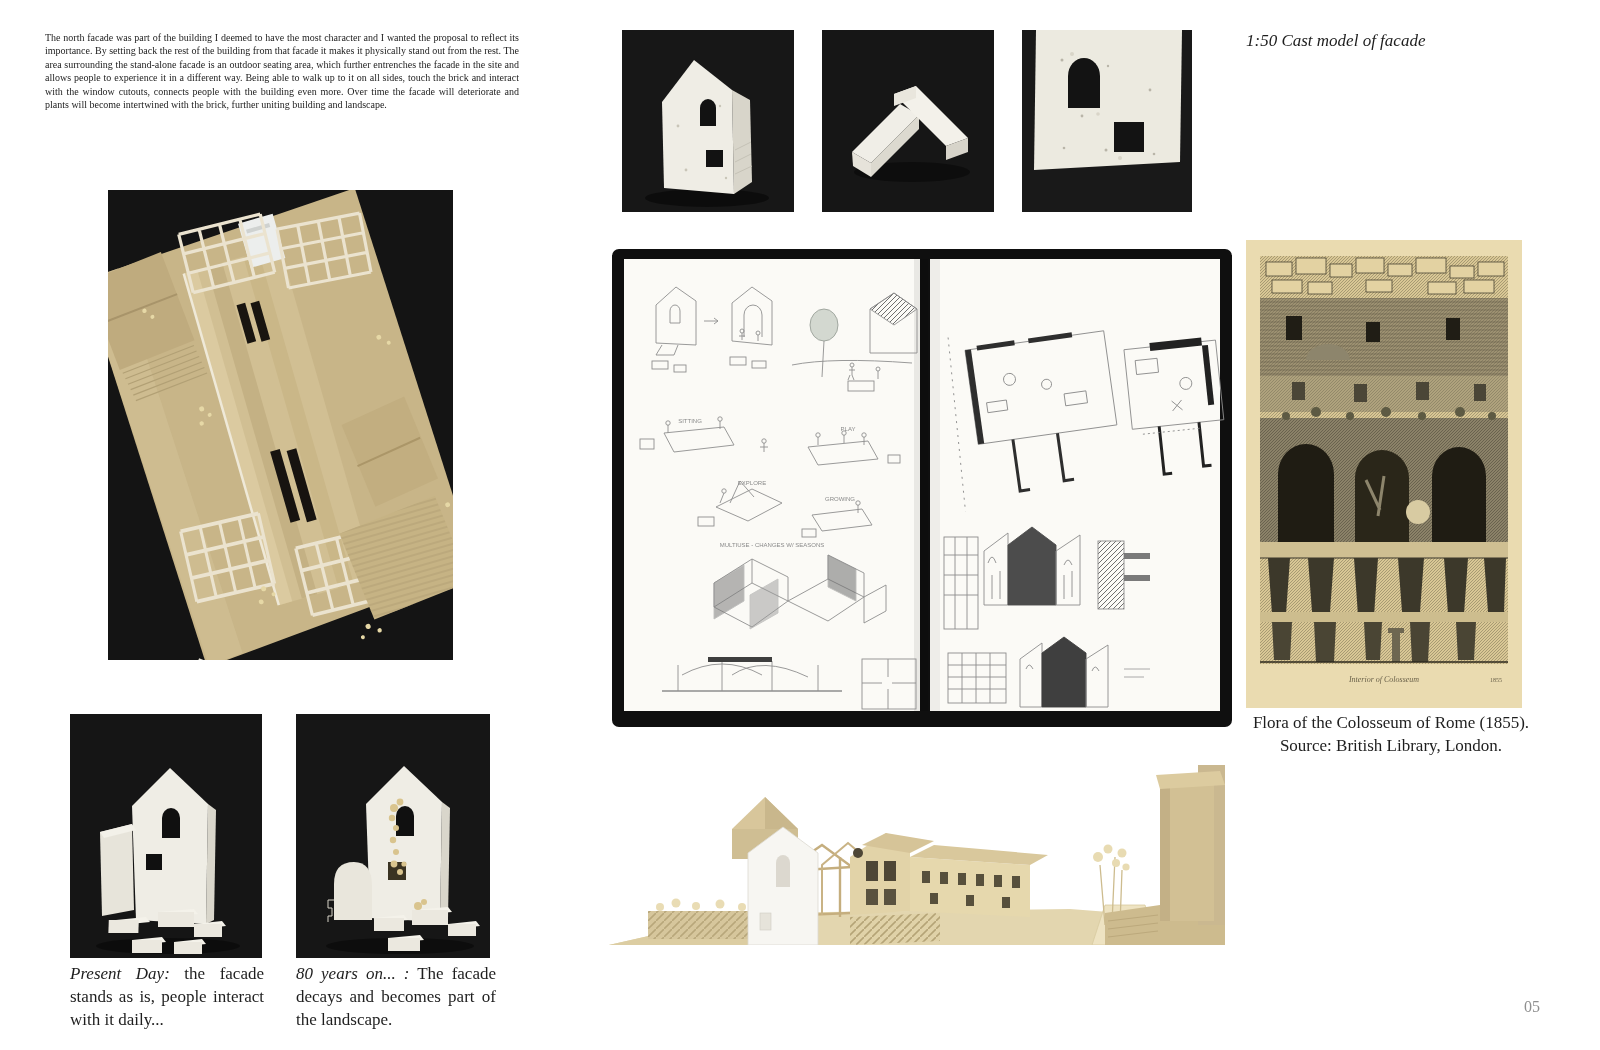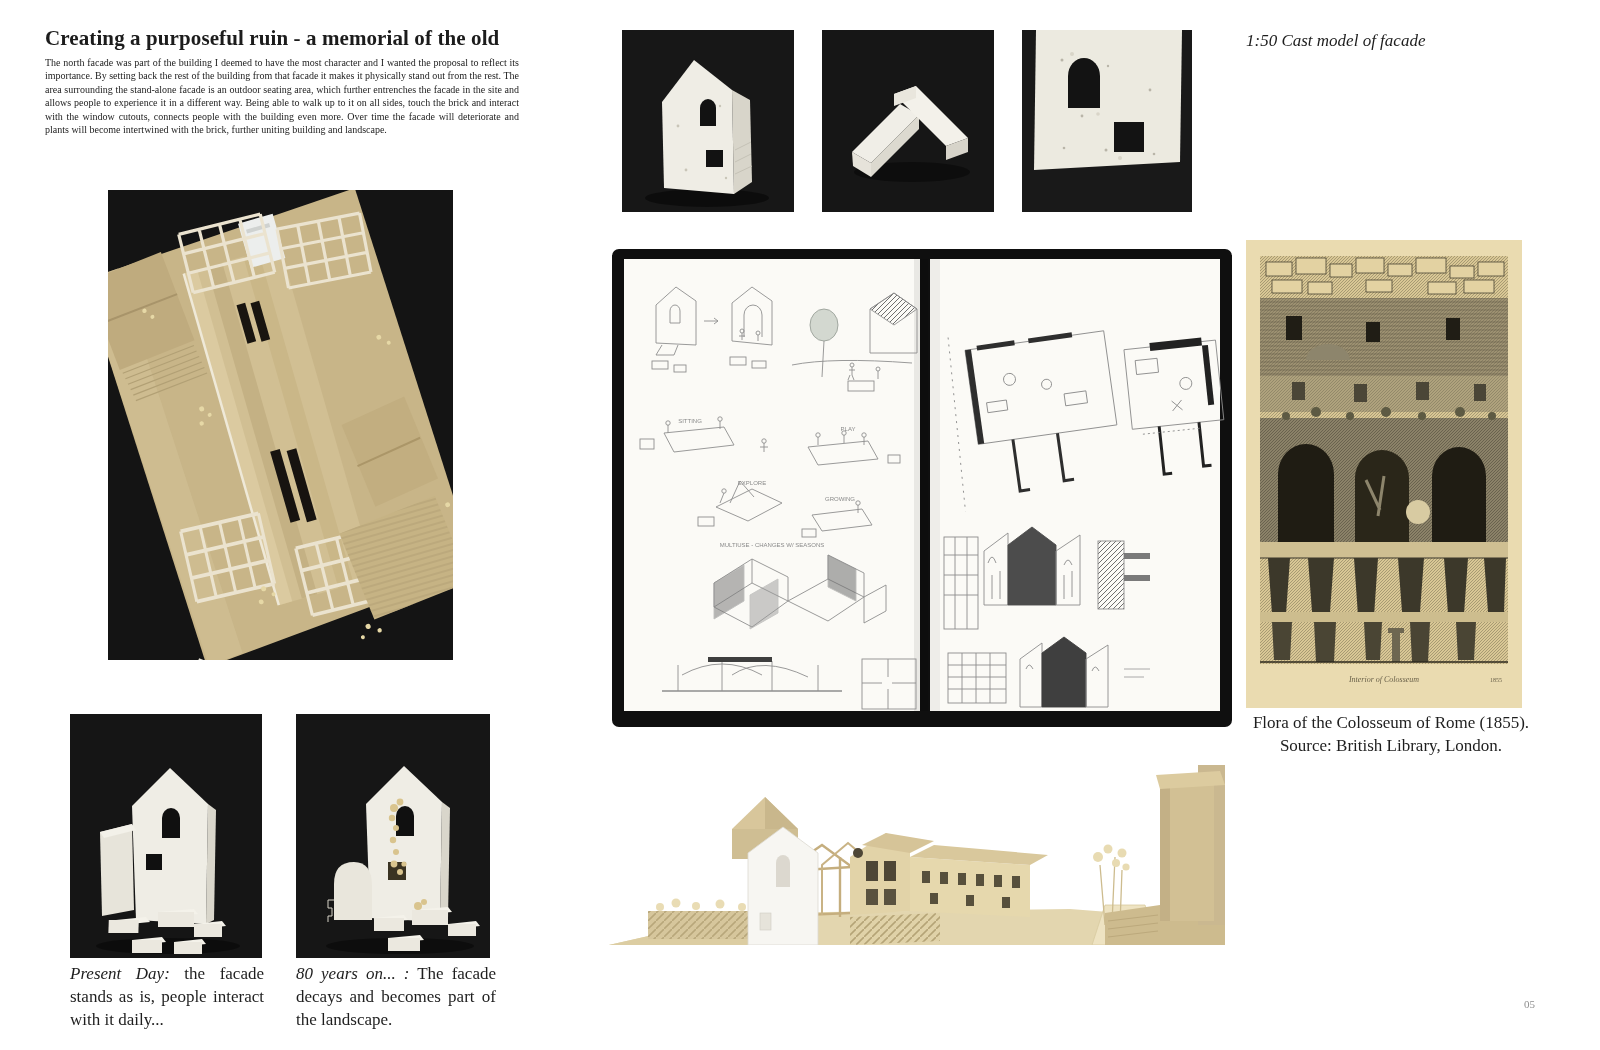--- a/index.html
+++ b/index.html
@@ -6,29 +6,28 @@
   body{font-family:"Liberation Serif",serif;color:#1c1c1c;}
   #page{position:relative;width:1600px;height:1050px;background:#ffffff;overflow:hidden;}
   .abs{position:absolute;}
   .photo{position:absolute;overflow:hidden;}
   .photo svg{display:block;}
   h1.title{margin:0;font-size:21px;font-weight:700;letter-spacing:0.1px;}
   p.body{margin:5px 0 0;font-size:10px;line-height:1.34;text-align:justify;}
   .cap{position:absolute;font-size:17px;line-height:1.35;color:#1e1e1e;}
   .it{font-style:italic;}
   .just{text-align:justify;}
-  .pagenum{position:absolute;font-size:11px;color:#8f8f8f;}
+  .pagenum{position:absolute;font-size:16px;color:#8f8f8f;}
 </style>
 </head>
 <body>
 
 <div id="page">
 
   <section class="abs" style="left:45px;top:26px;width:474px;">
-    <h1 class="title">Creating a purposeful ruin - a memorial of the old</h1>
     <p class="body">The north facade was part of the building I deemed to have the most character and I wanted the proposal to reflect its importance. By setting back the rest of the building from that facade it makes it physically stand out from the rest. The area surrounding the stand-alone facade is an outdoor seating area, which further entrenches the facade in the site and allows people to experience it in a different way. Being able to walk up to it on all sides, touch the brick and interact with the window cutouts, connects people with the building even more. Over time the facade will deteriorate and plants will become intertwined with the brick, further uniting building and landscape.</p>
   </section>
 
   <div class="cap it" style="left:1246px;top:30px;width:300px;">1:50 Cast model of facade</div>
 
   <div class="photo" style="left:108px;top:190px;width:345px;height:470px;">
     <svg width="345" height="470" viewBox="0 0 345 470">
       <defs>
         <g id="tg">
             <path d="M0,0H84M0,20H84M0,40H84M0,60H84M0,0V60M21,0V60M42,0V60M63,0V60M84,0V60" stroke="#ebe3cf" stroke-width="3.2" fill="none"></path>

